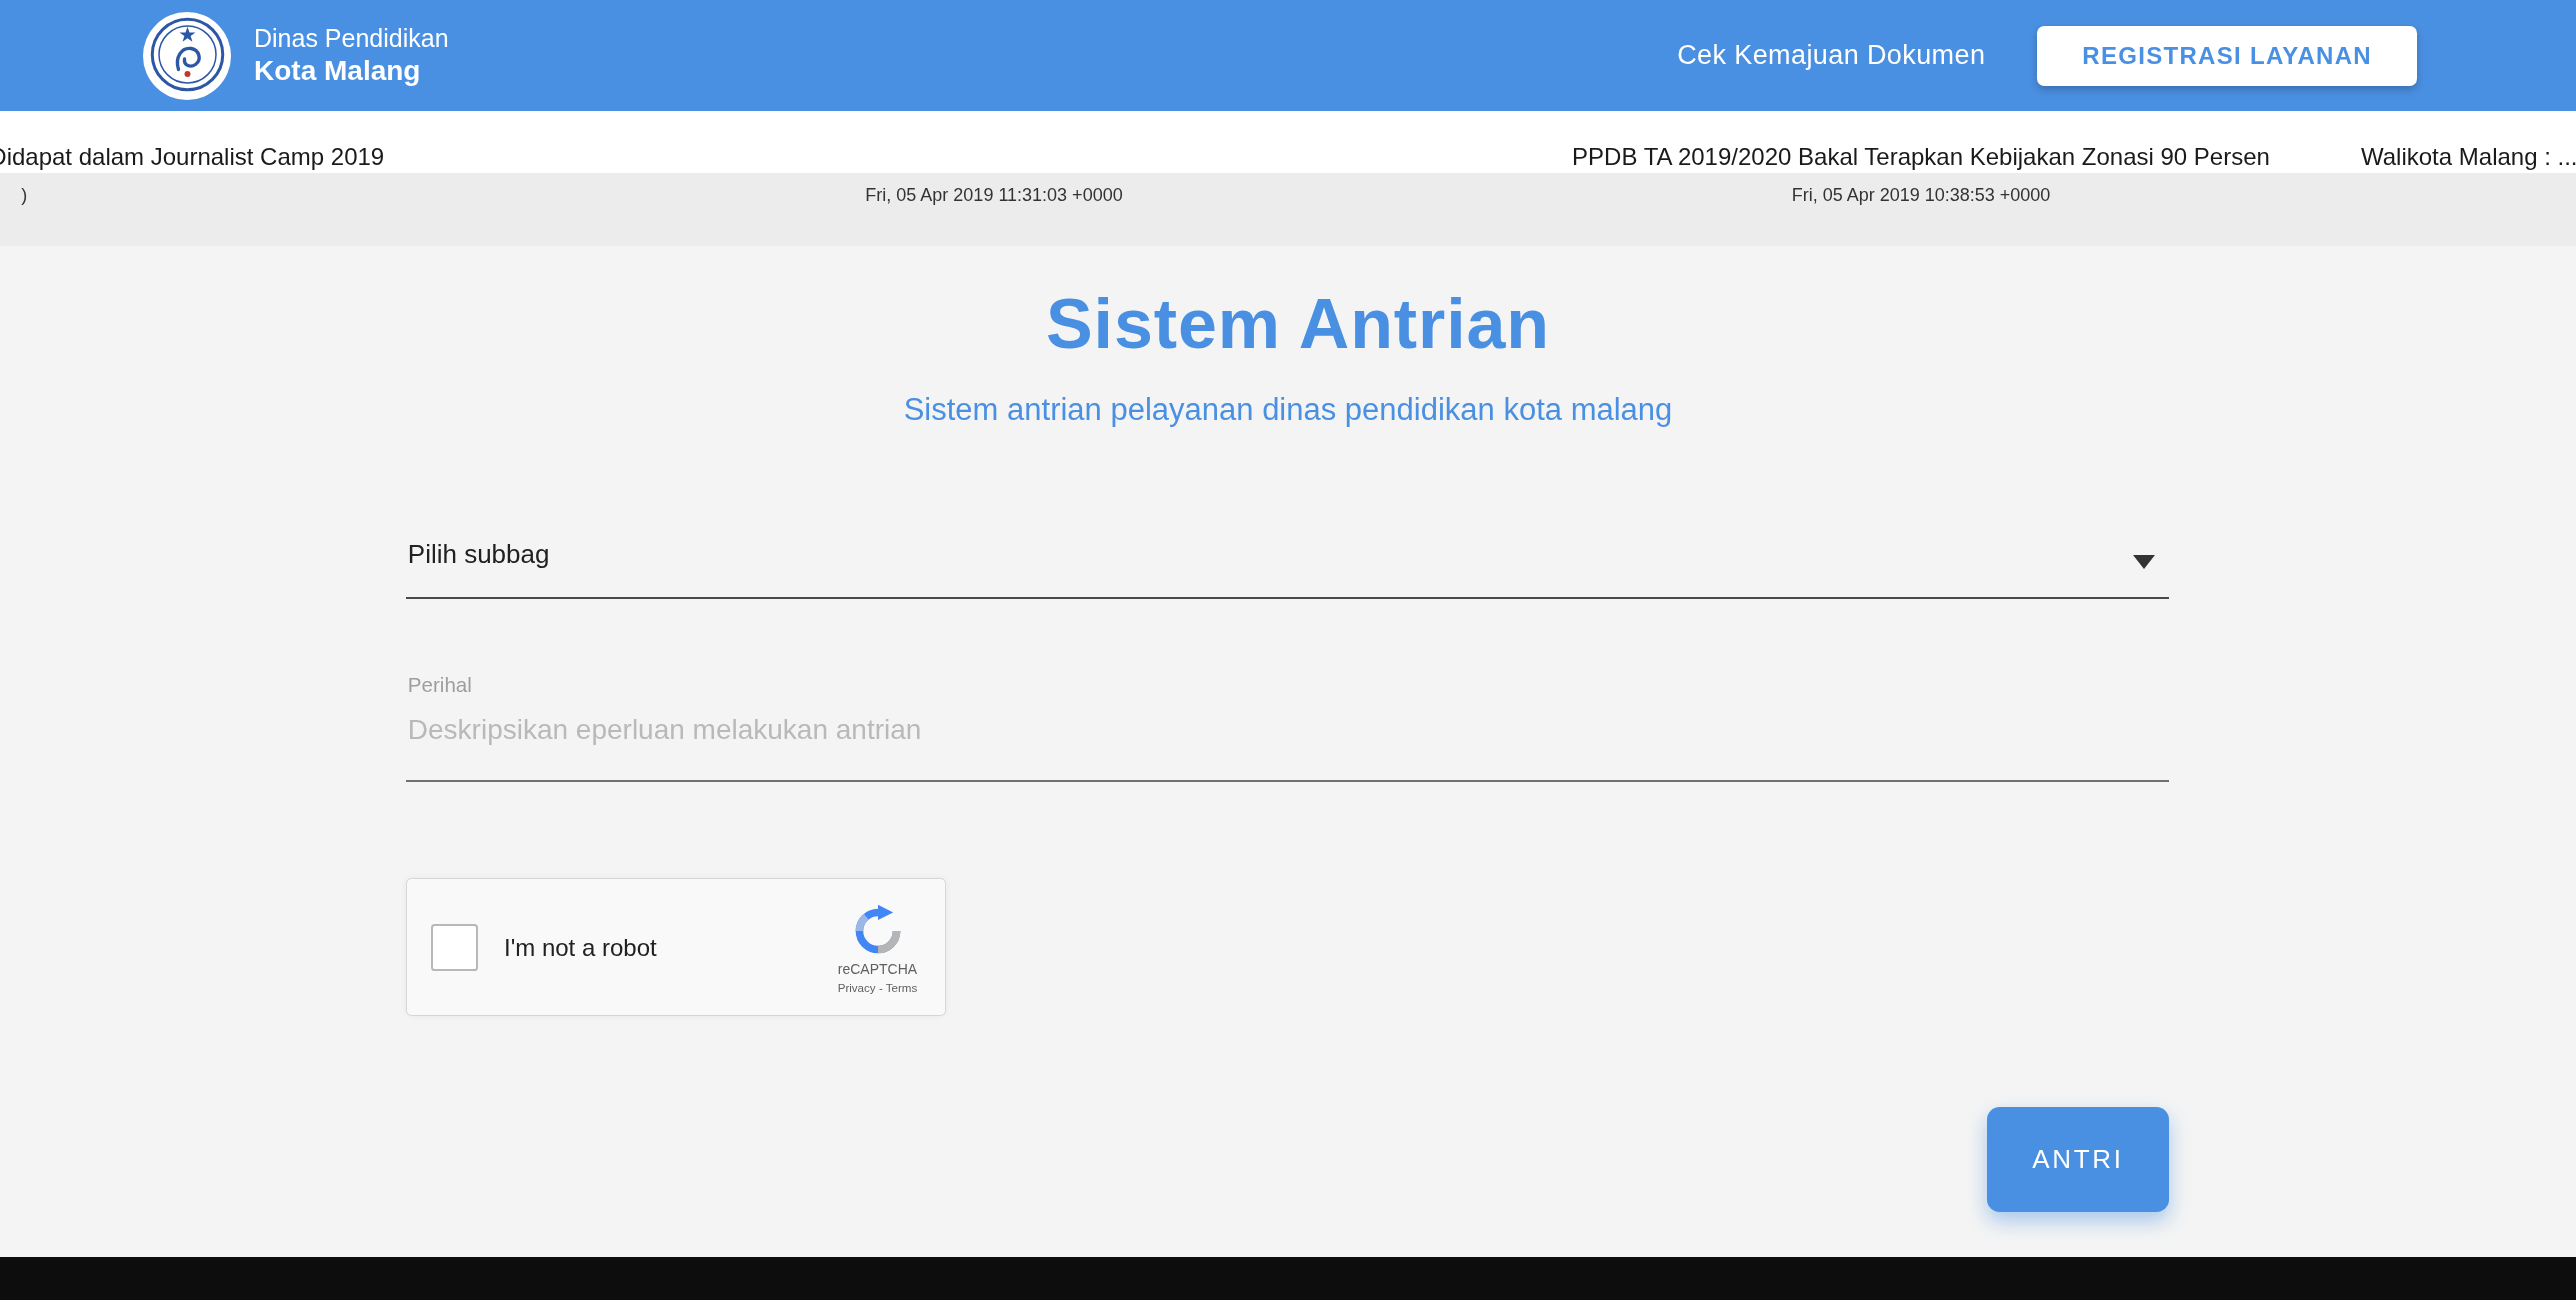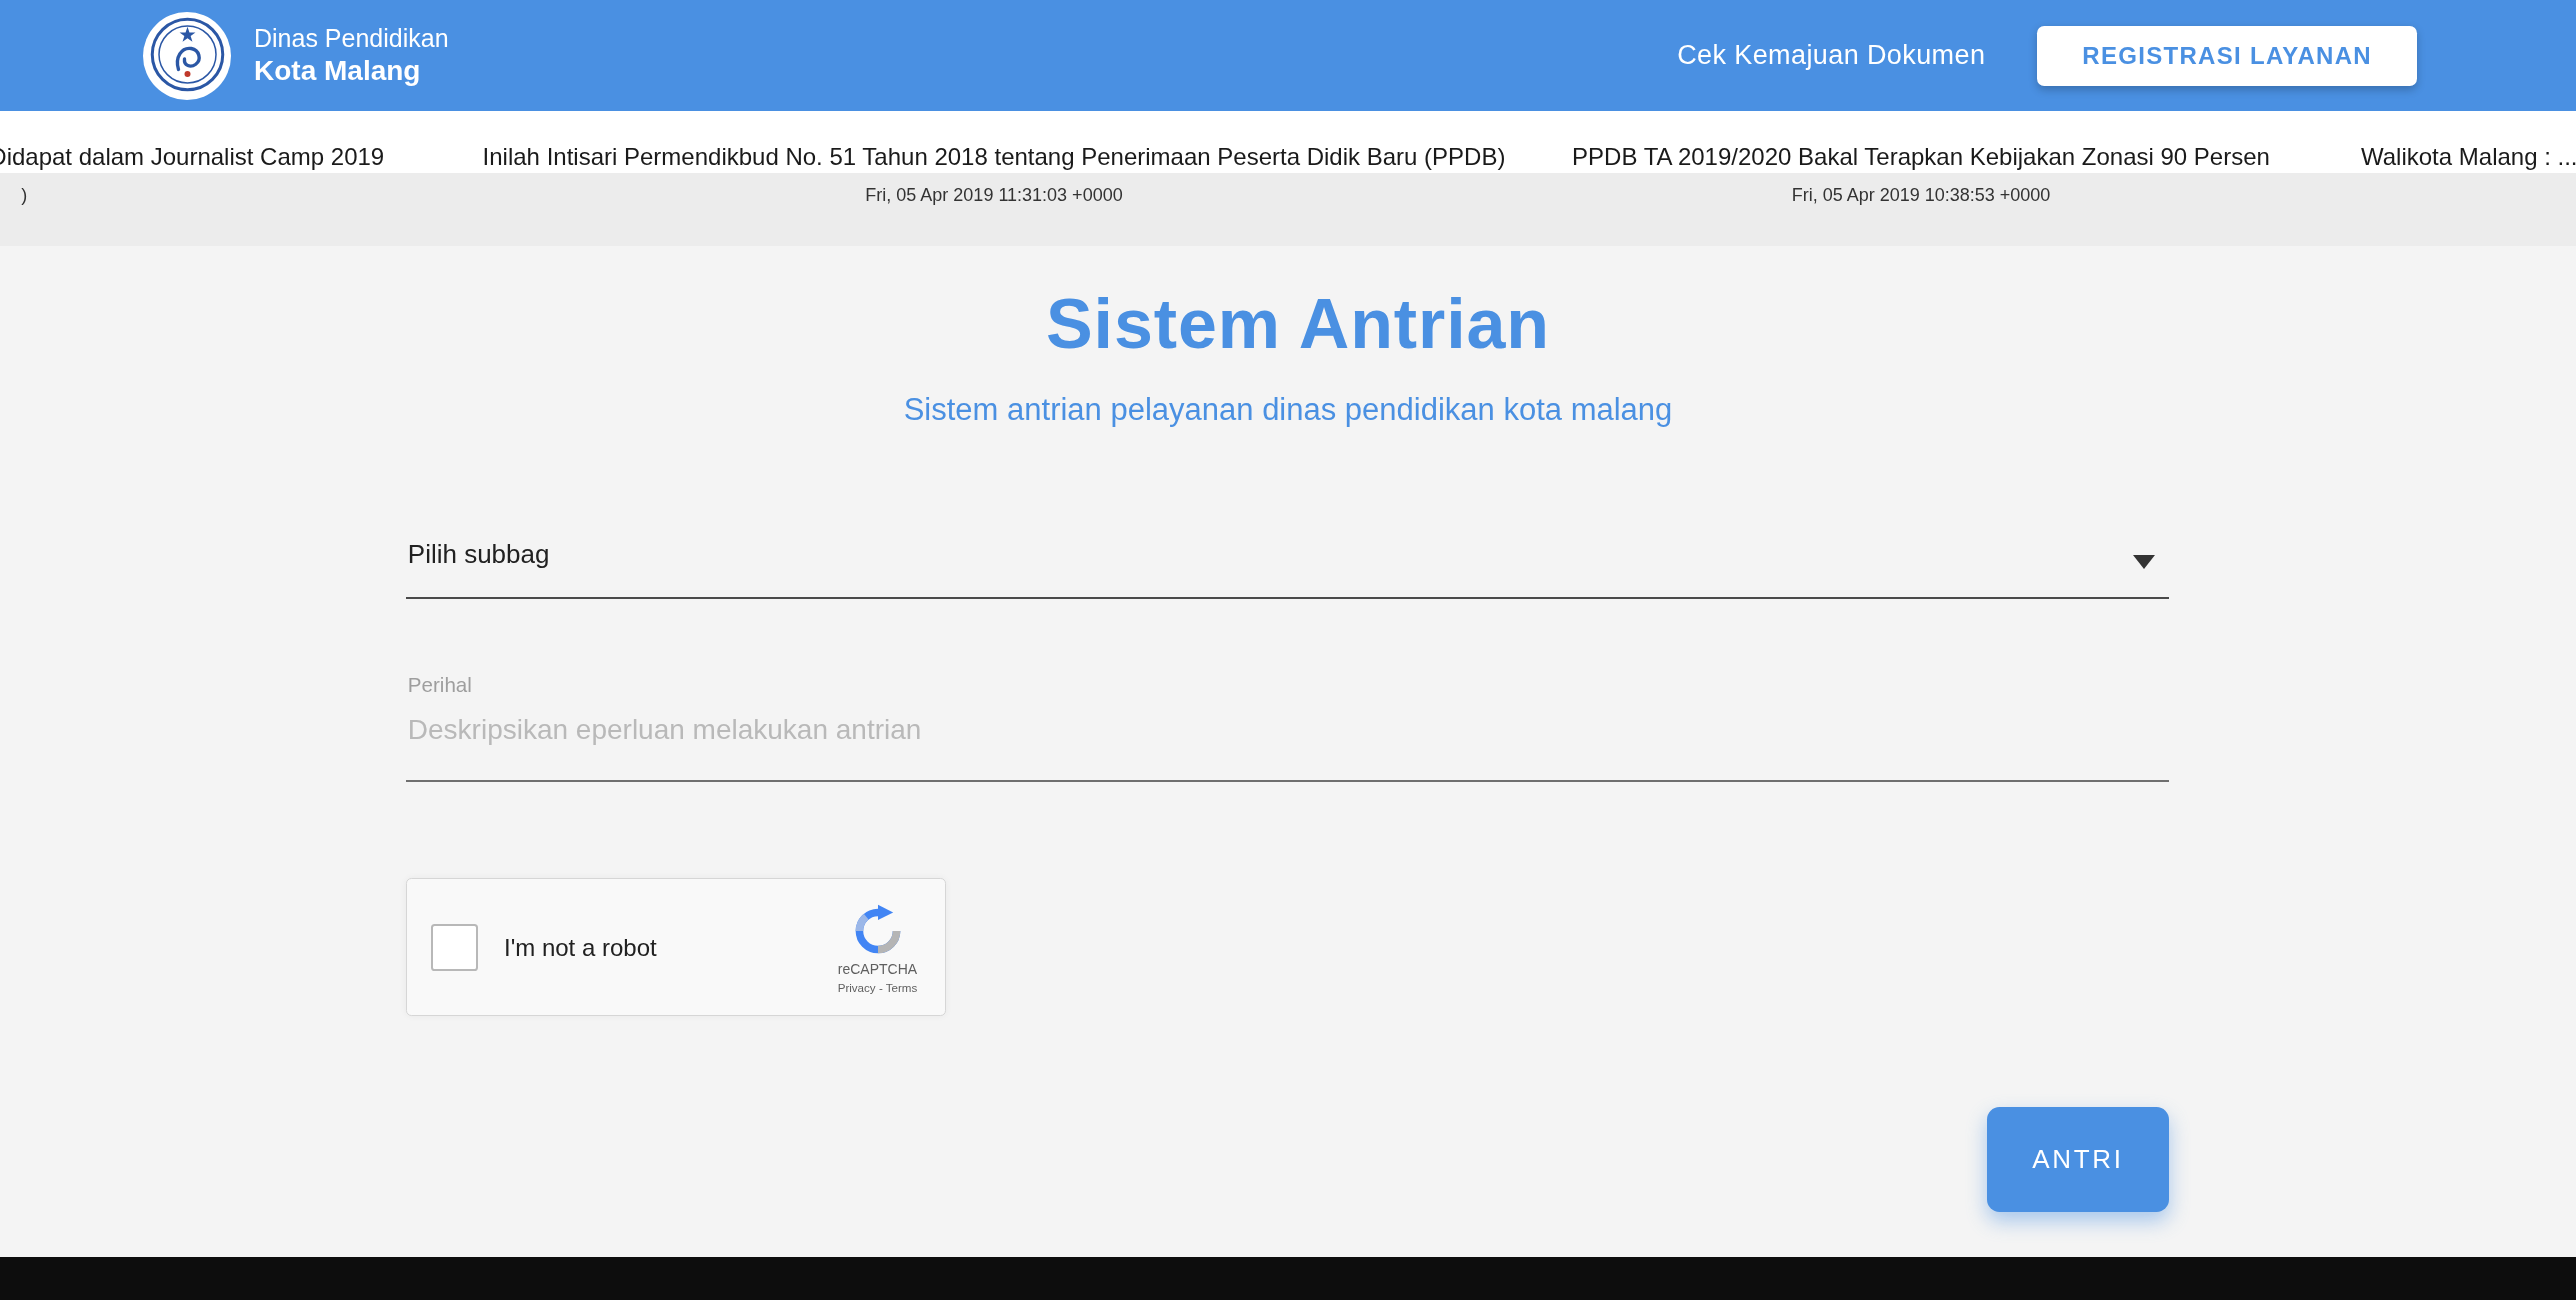--- a/index.html
+++ b/index.html
@@ -256,21 +256,20 @@
 
   <div class="ticker">
     <div class="ticker-band"></div>
 
     <div class="ticker-item ticker-item--1">
       <div class="ticker-title">Didapat dalam Journalist Camp 2019</div>
       <div class="ticker-date">)</div>
     </div>
 
     <div class="ticker-item ticker-item--2">
-      <div class="ticker-title">Inilah Intisari Permendikbud No. 51 Tahun 2018 tentang Penerimaan Peserta Didik Baru (PPDB)</div>
       <div class="ticker-date">Fri, 05 Apr 2019 11:31:03 +0000</div>
     </div>
 
     <div class="ticker-item ticker-item--3">
       <div class="ticker-title">PPDB TA 2019/2020 Bakal Terapkan Kebijakan Zonasi 90 Persen</div>
       <div class="ticker-date">Fri, 05 Apr 2019 10:38:53 +0000</div>
     </div>
 
     <div class="ticker-item ticker-item--4">
       <div class="ticker-title">Walikota Malang : ...</div>

